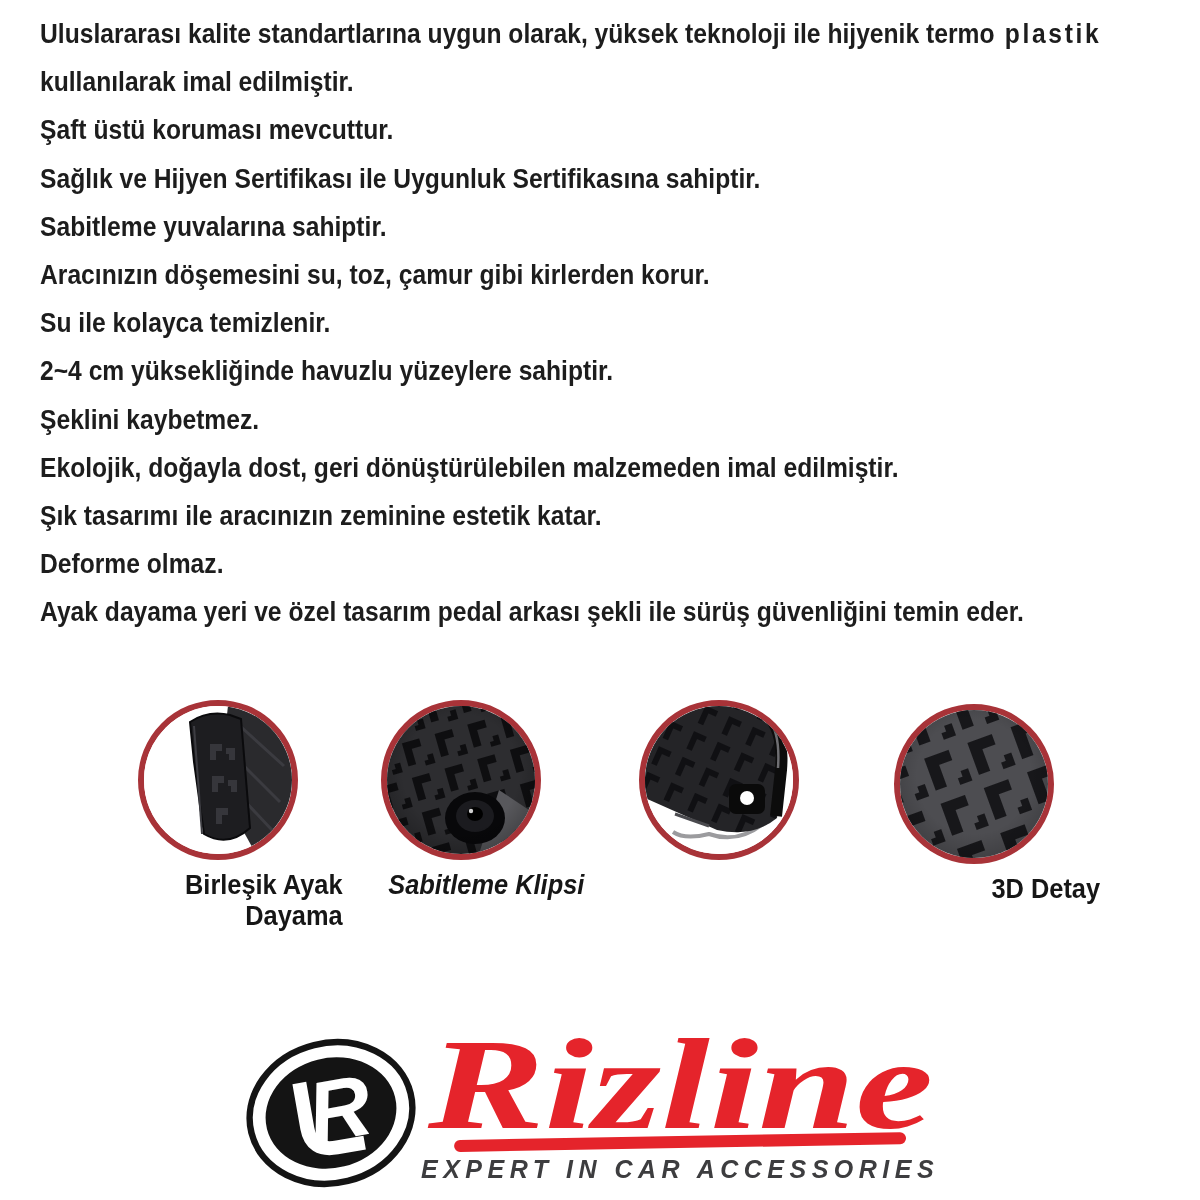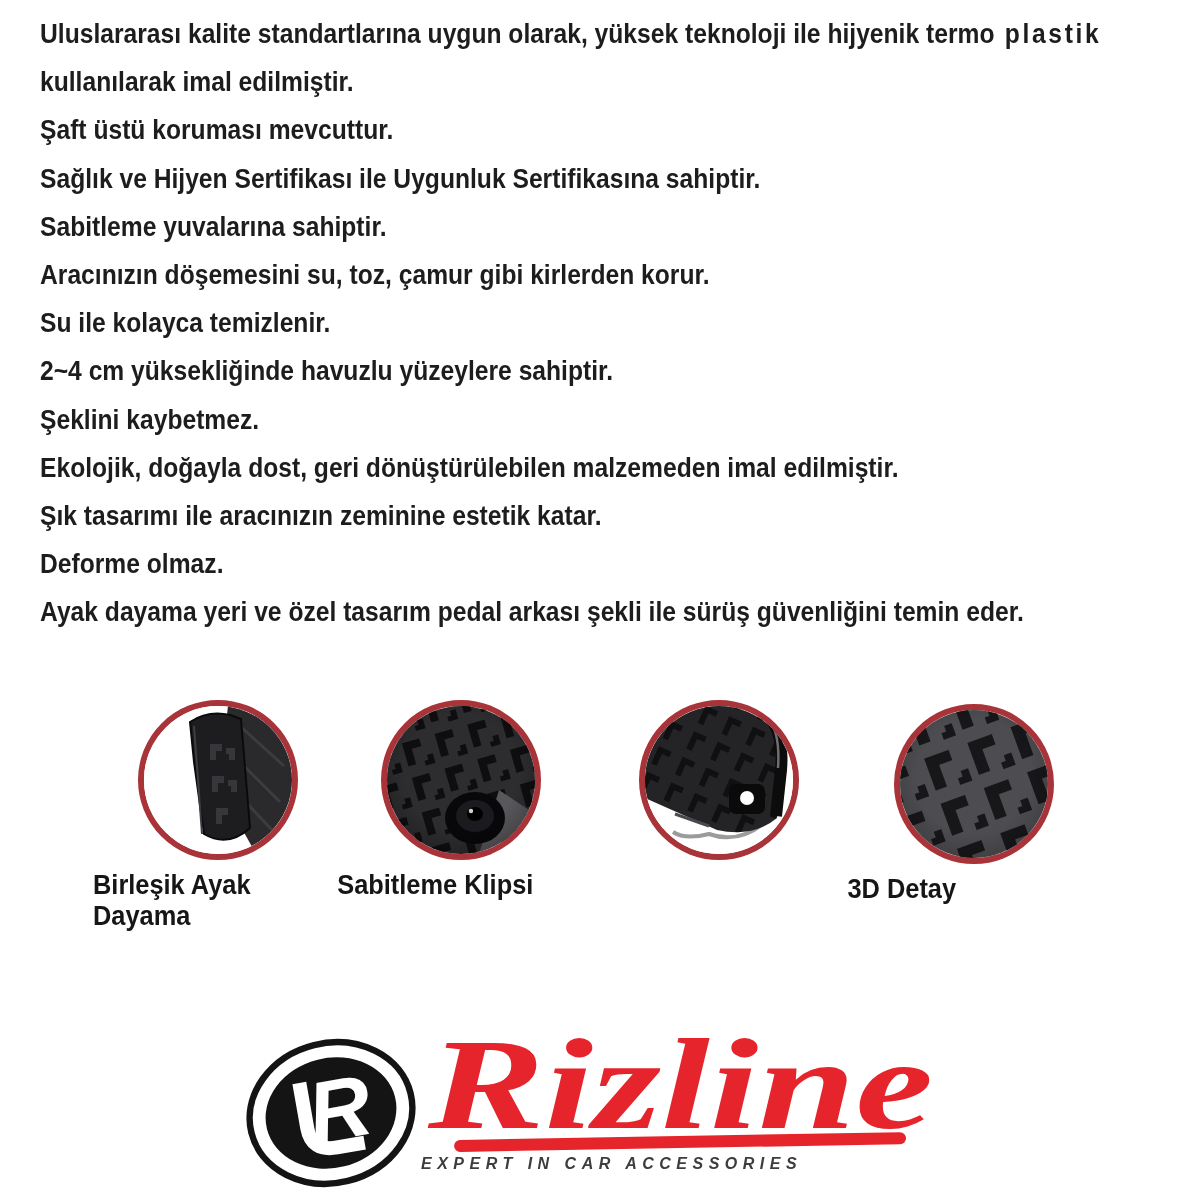--- a/index.html
+++ b/index.html
@@ -11,38 +11,38 @@
   
   .features { position:absolute; left:40px; top:10px; }
   .fline {
     height:48.2px; line-height:48.2px; white-space:nowrap;
     font-size:28px; font-weight:700; color:#1d1d1d;
   }
   .shrink { display:inline-block; transform:scaleX(0.88); transform-origin:0 50%; }
   .hl { letter-spacing:3px; margin-left:4px; }
 
   
-  .citem { position:absolute; top:700px; width:260px; text-align:left; }
-  .c1 { left:88px; } .c2 { left:331px; } .c3 { left:589px; } .c4 { left:840px; }
+  .citem { position:absolute; top:700px; width:260px; text-align:right; }
+  .c1 { left:88px; } .c2 { left:331px;font-style:italic; } .c3 { left:589px; } .c4 { left:840px; }
   .pcircle {
     width:160px; height:160px; box-sizing:border-box; margin:0 auto;
     border:6px solid #a83338; border-radius:50%; overflow:hidden; background:#fff;
   }
   .pcircle svg { display:block; }
   .caption {
     margin-top:10px; font-size:27px; font-weight:700; color:#161616; line-height:31px;
   }
   .cshrink { display:inline-block; transform:scaleX(0.94); transform-origin:50% 50%; }
 
   
   .emblem { position:absolute; left:243px; top:1036px; }
   .wordmark { position:absolute; left:418px; top:1024px; }
   .tagline {
     position:absolute; left:421px; top:1155px; width:530px;
-    font-size:16px; font-weight:700; font-style:italic; letter-spacing:5.5px;
+    font-size:25px; font-weight:700; font-style:italic; letter-spacing:5.5px;
     color:#3d3d3f; white-space:nowrap;
   }
 </style>
 </head>
 <body>
 
 <section class="features">
   <div class="fline"><span class="shrink"><span>Uluslararası kalite standartlarına uygun olarak, yüksek teknoloji ile hijyenik termo</span> <span class="hl">plastik</span></span></div>
   <div class="fline"><span class="shrink"><span>kullanılarak imal edilmiştir.</span></span></div>
   <div class="fline"><span class="shrink"><span>Şaft üstü koruması mevcuttur.</span></span></div>

